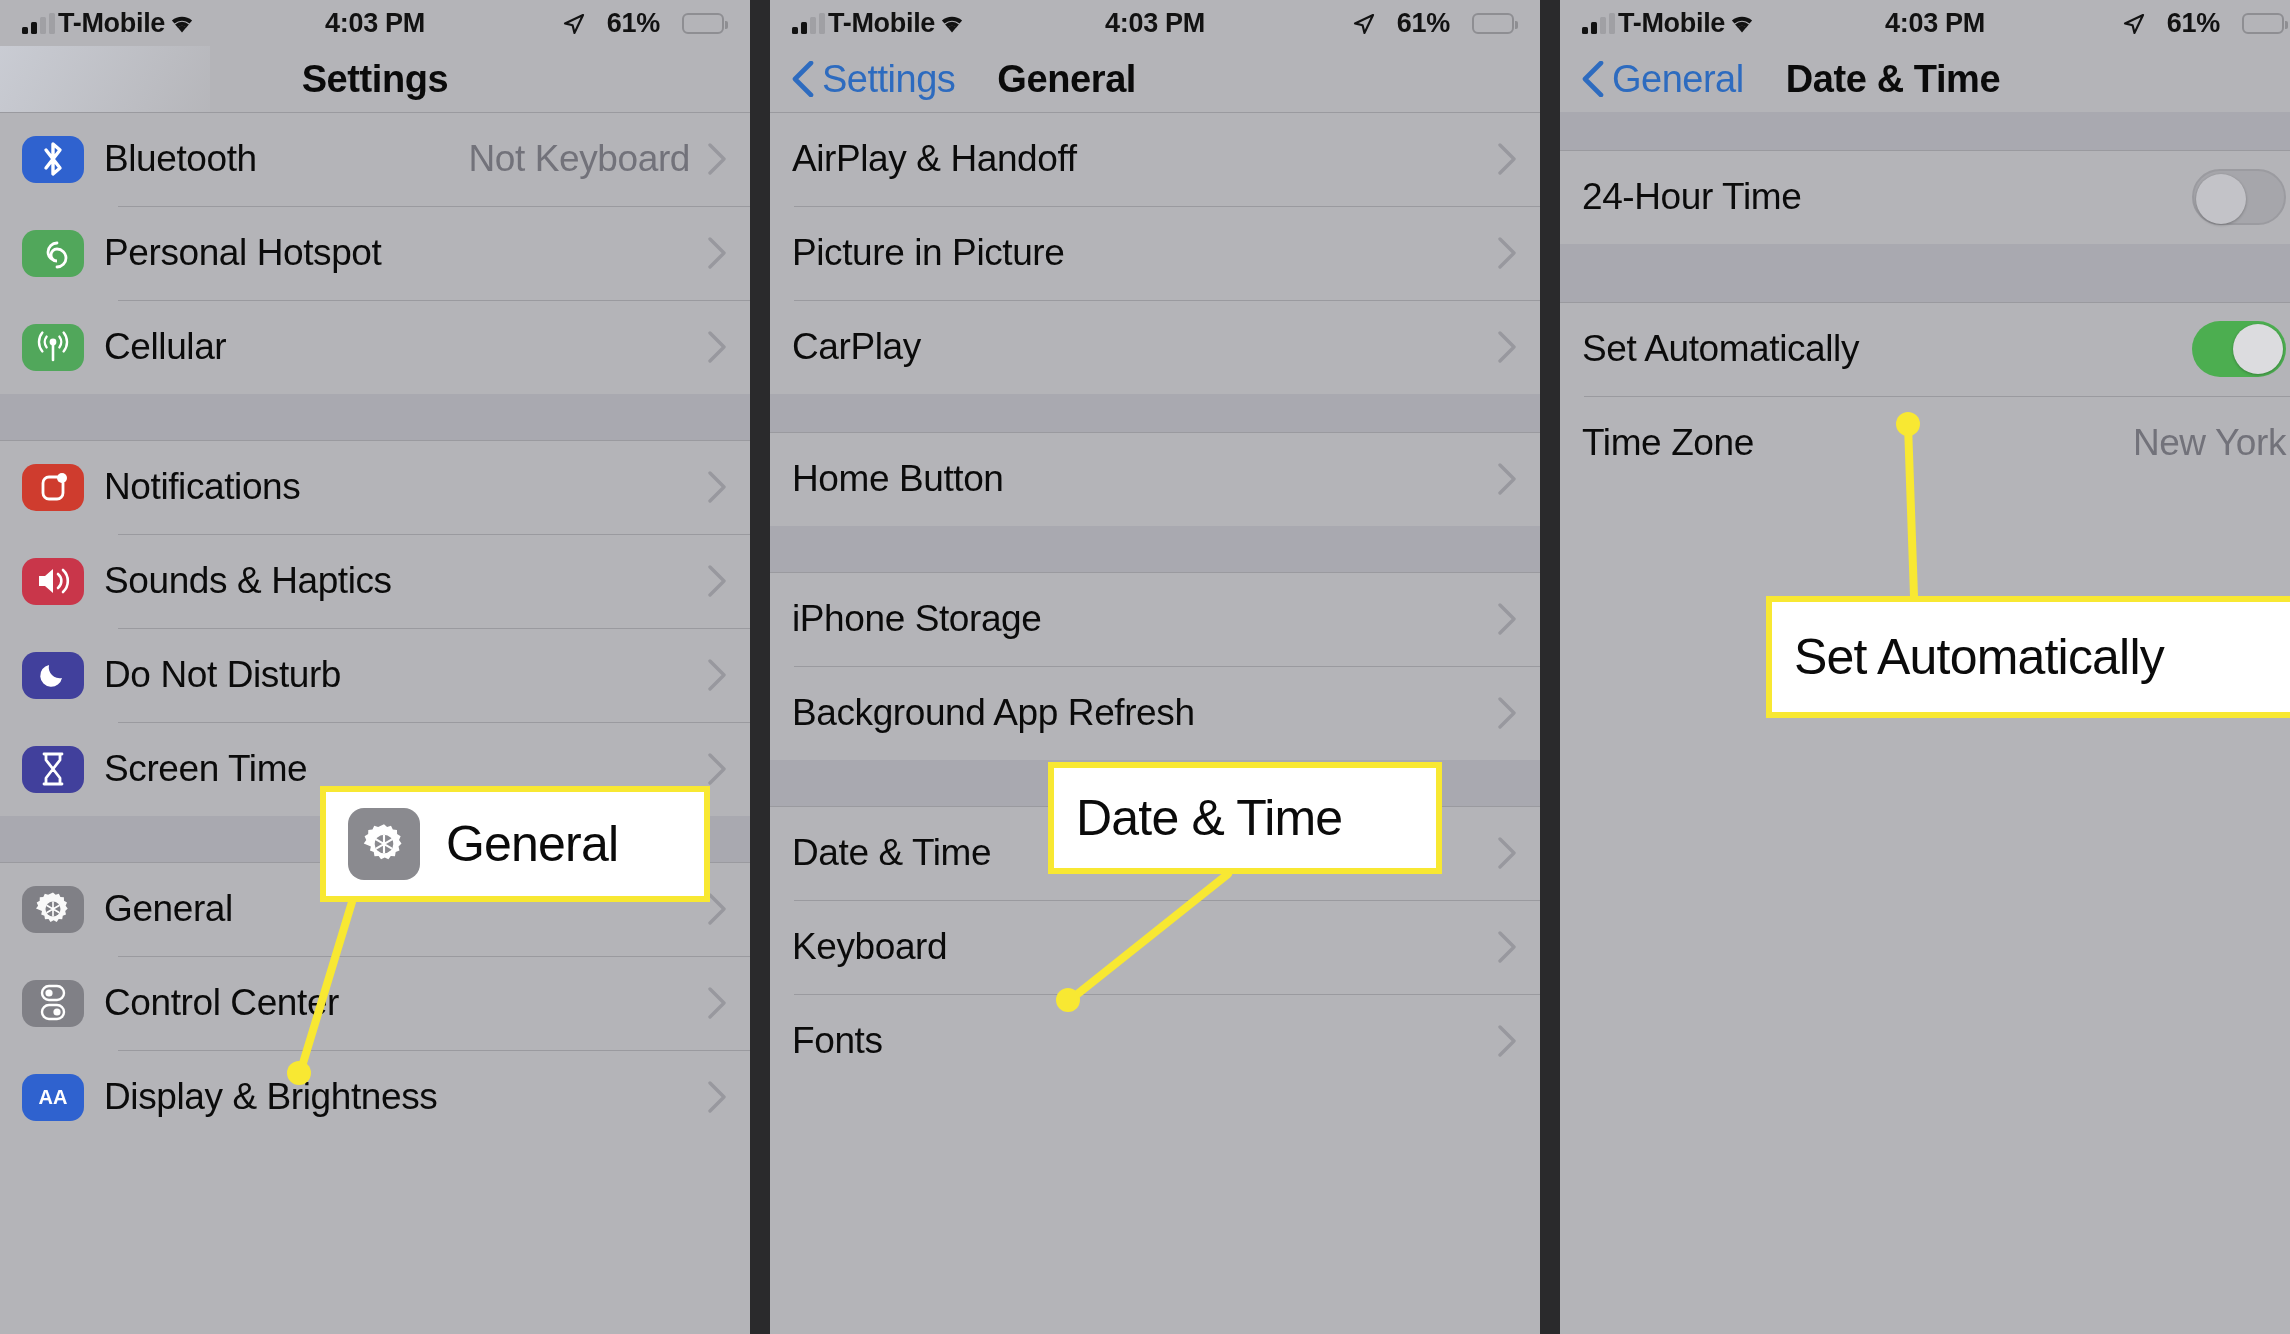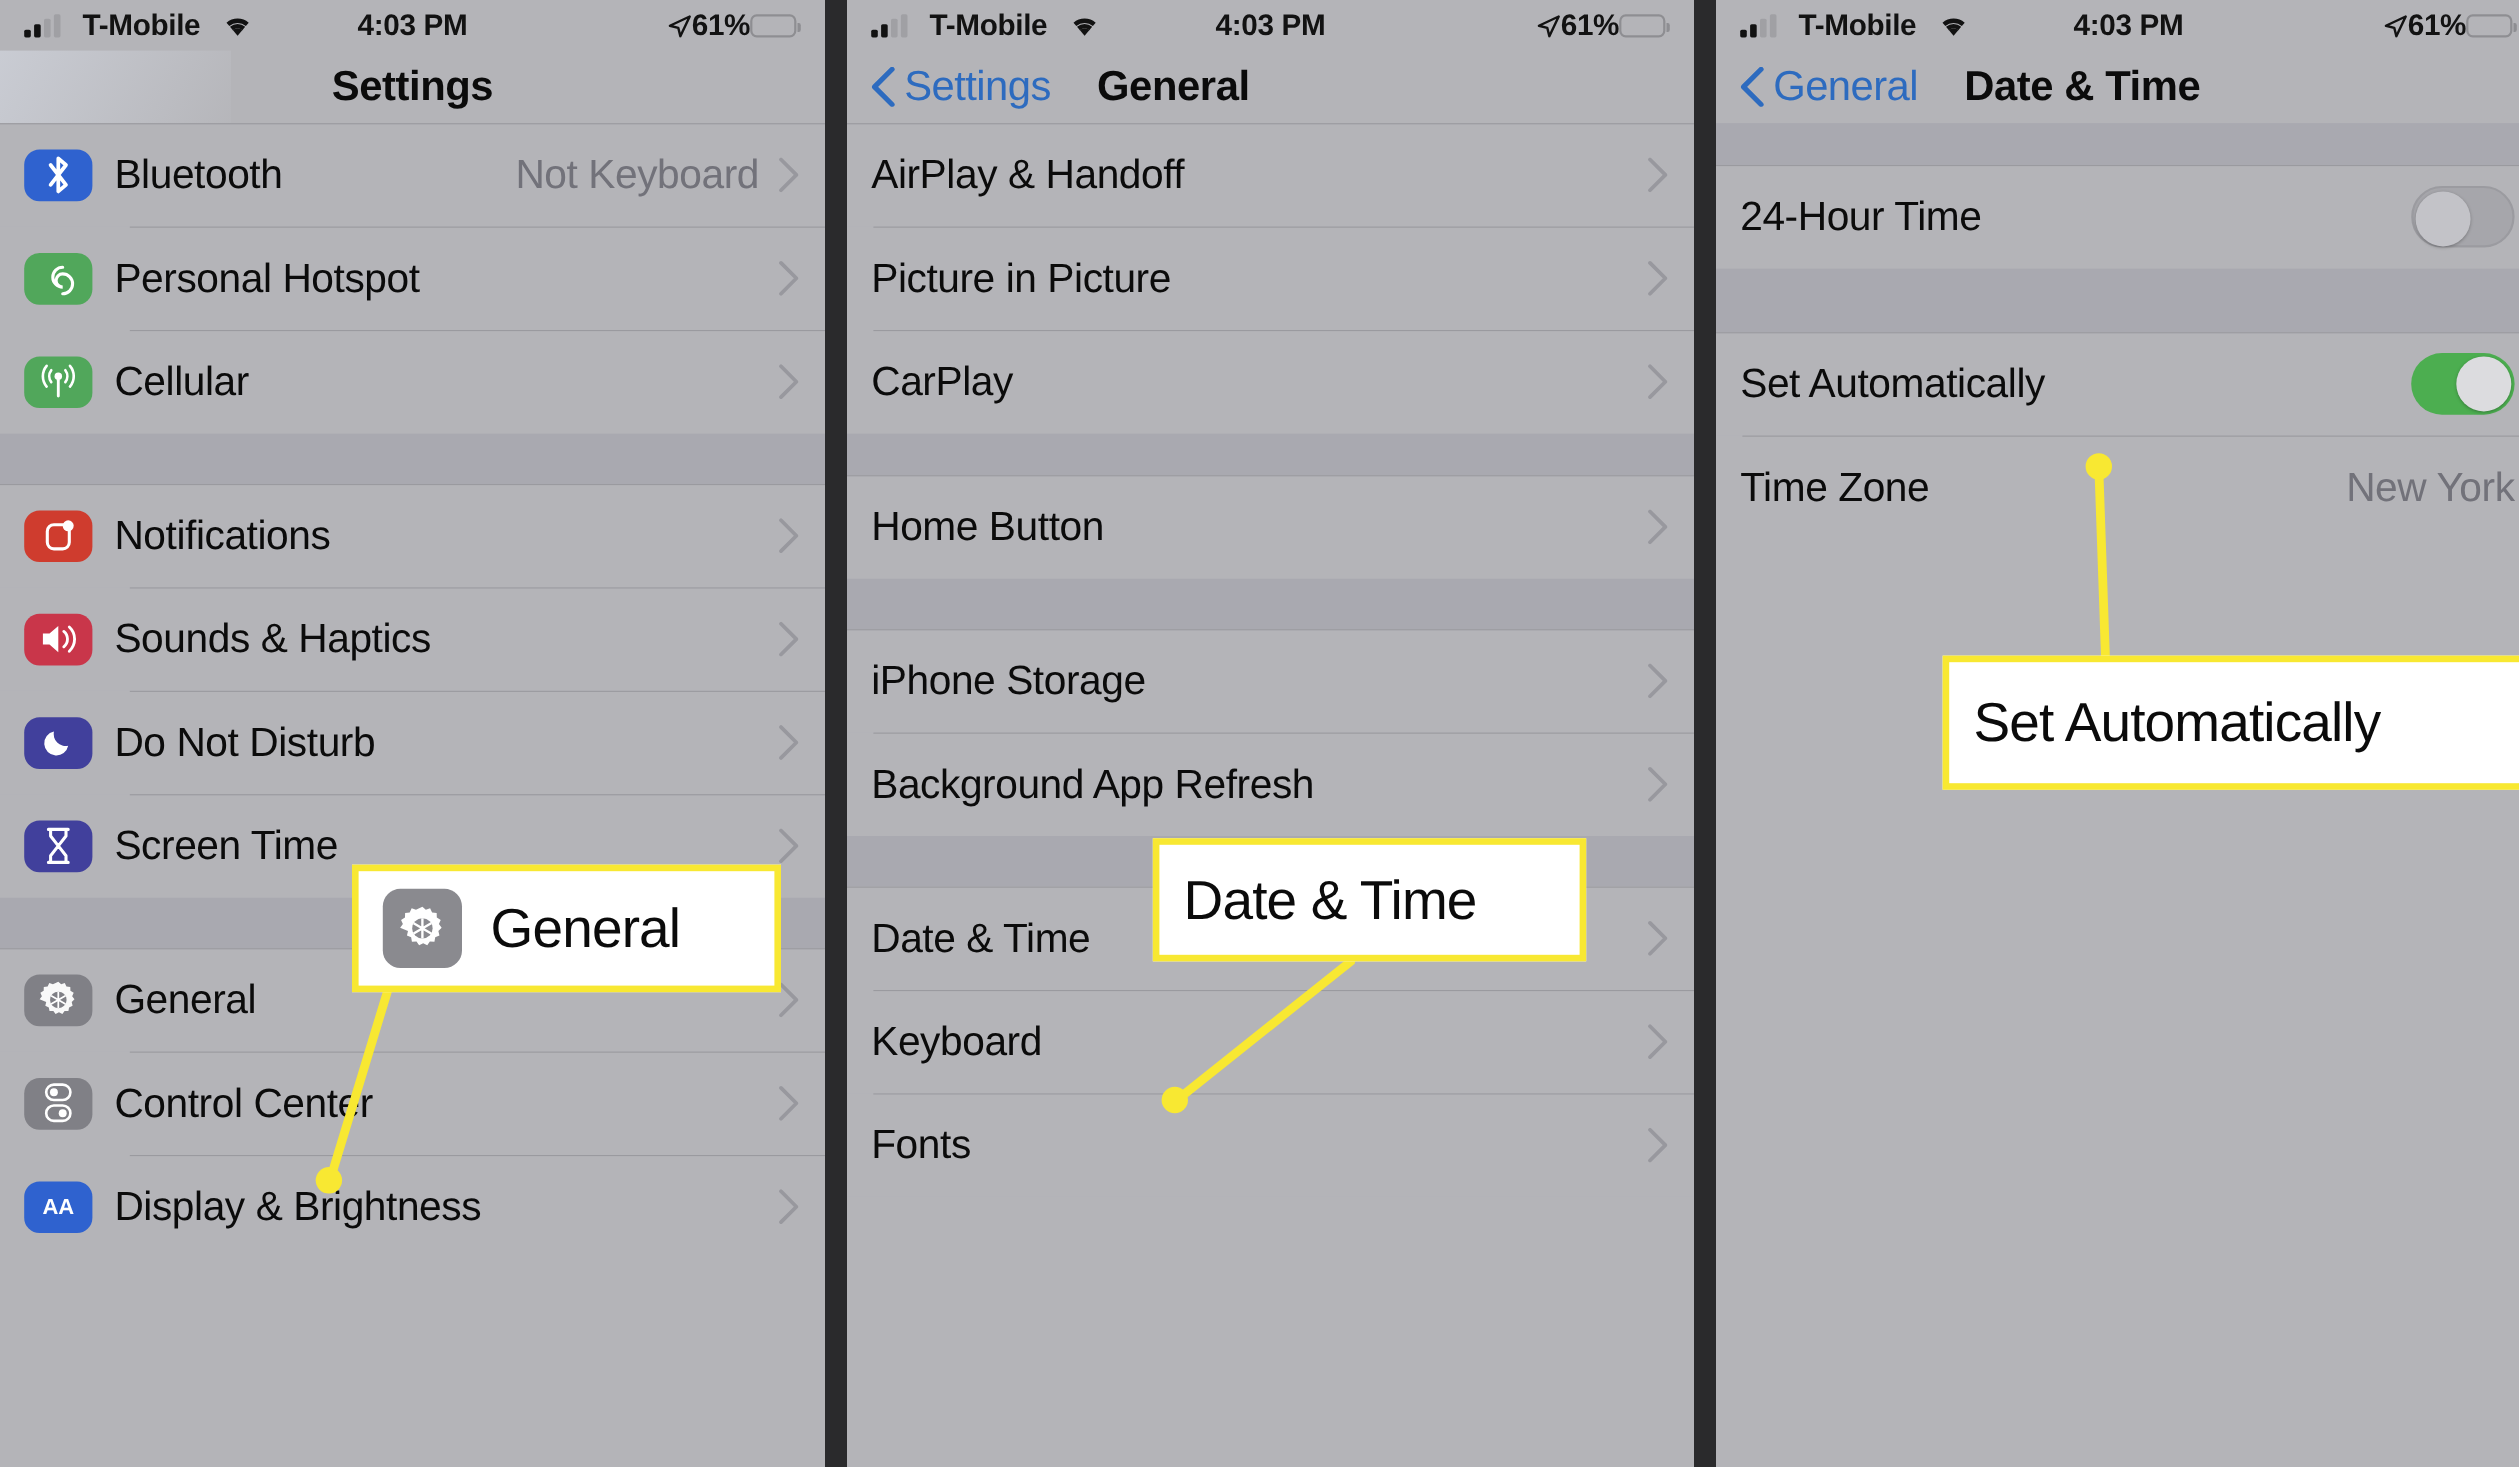--- a/index.html
+++ b/index.html
@@ -47,24 +47,24 @@
     position: relative;
     height: 46px;
     display: flex;
     align-items: center;
     padding: 0 26px 0 22px;
     font-size: 27px;
     font-weight: bold;
     color: #121212;
     letter-spacing: -0.3px;
   }
-  .sb-left  { display: flex; align-items: center; gap: 20px; }
+  .sb-left  { display: flex; align-items: center; gap: 3px; }
   .sb-mid   { position: absolute; left: 0; right: 0; text-align: center;
               pointer-events: none; font-size: 27px; font-weight: bold; }
-  .sb-right { margin-left: auto; display: flex; align-items: center; gap: 0; }
+  .sb-right { margin-left: auto; display: flex; align-items: center; gap: 22px; }
 
   .signal-bars { display: flex; align-items: flex-end; gap: 3px; height: 21px; }
   .signal-bars i { display:block; width: 6px; border-radius: 1.5px; background: #121212; }
   .signal-bars i:nth-child(1){ height: 7px; }
   .signal-bars i:nth-child(2){ height: 12px; }
   .signal-bars i:nth-child(3){ height: 17px; background:#a0a0a4; }
   .signal-bars i:nth-child(4){ height: 21px; background:#a0a0a4; }
 
   .carrier { font-size: 27px; font-weight: bold; }
 

